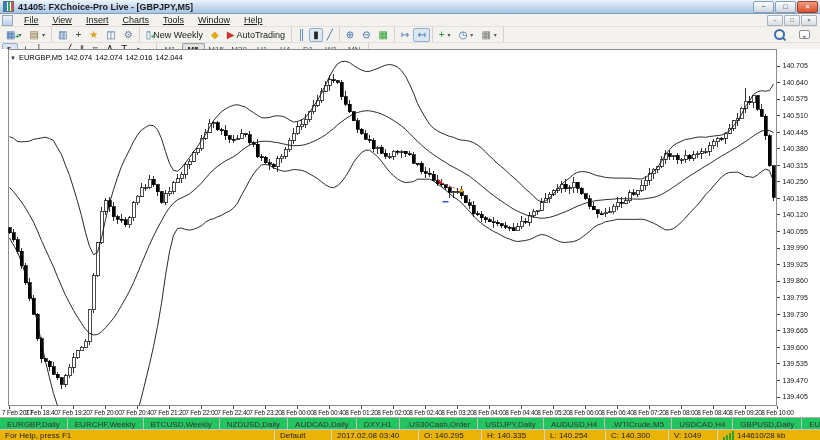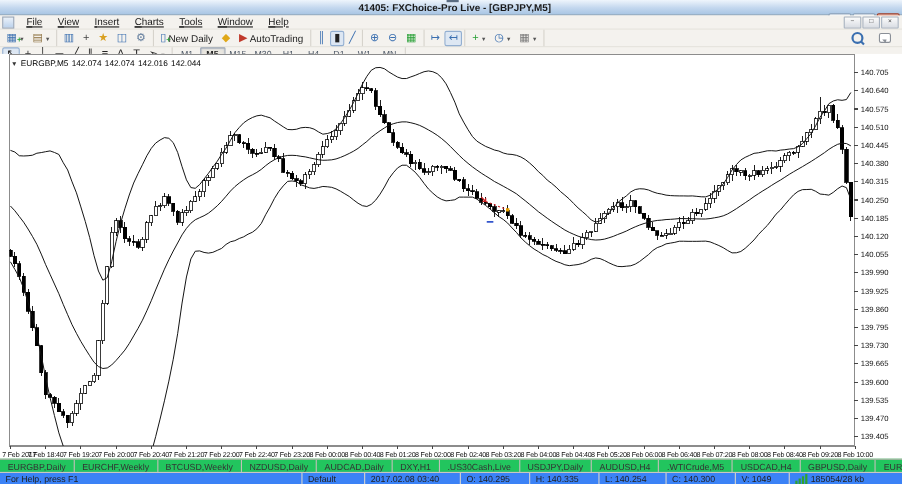--- a/index.html
+++ b/index.html
@@ -1,21 +1,21 @@
 <!DOCTYPE html>
 <html><head>
 <meta charset="utf-8">
 <style>
   html,body{margin:0;padding:0;background:#9a9a9a;}
   #app{position:relative;width:820px;height:440px;background:#ece9e3;overflow:hidden;
        font-family:"Liberation Sans",sans-serif;font-size:9px;color:#1a1a1a;user-select:none;}
   
   .titlebar{position:absolute;top:0;left:0;right:0;height:13px;
     background:linear-gradient(#eef5fc,#c3d7ee 55%,#a9c6e4);
-    border-bottom:1px solid #7f9db9;display:flex;align-items:center;padding-left:3px;flex-direction:column;}
+    border-bottom:1px solid #7f9db9;display:flex;align-items:center;padding-left:3px;}
   .app-icon{width:9px;height:9px;border:1px solid #5a6c82;background:
     linear-gradient(90deg,#2e86c1 0 30%,#ffffff 30% 45%,#27ae60 45% 70%,#ffffff 70% 80%,#e74c3c 80% 100%);}
   .title-text{font-weight:bold;font-size:9px;margin-left:4px;white-space:nowrap;}
   .win-buttons{margin-left:auto;display:flex;gap:1px;padding-right:2px;}
   .win-btn{width:19px;height:10px;font-size:7px;line-height:9px;text-align:center;
     background:linear-gradient(#fdfdfd,#cdd7e4);border:1px solid #8aa0b8;border-radius:2px;color:#333;}
   .win-btn.close{background:linear-gradient(#f09a7f,#d9532f);border-color:#a03a22;color:#fff;font-weight:bold;}
   
   .menubar{position:absolute;top:14px;left:0;right:0;height:12px;background:#f4f2ee;
     border-bottom:1px solid #e3e0da;display:flex;align-items:center;}
@@ -52,21 +52,21 @@
   
   .chart-area{position:absolute;top:49px;left:0;width:820px;height:368px;background:#ffffff;}
   .ohlc-label{position:absolute;left:10px;top:4px;font-size:7.5px;color:#000;letter-spacing:0;white-space:nowrap;}
   .ohlc-label .tri{font-size:6px;color:#333;margin-right:3px;}
   .ohlc-label span{margin-right:3px;}
   
   .tabbar{position:absolute;top:417px;left:0;right:0;height:12px;background:#22c55e;
     border-top:1px solid #b5b2ab;display:flex;align-items:stretch;font-size:8px;}
   .tab{display:flex;align-items:center;padding:0 7px;border-right:1px solid #c2bfb8;color:#333;white-space:nowrap;}
   
-  .statusbar{position:absolute;top:429px;left:0;right:0;height:11px;background:#3b82f6;
+  .statusbar{position:absolute;top:429px;left:0;right:0;height:11px;background:#eab308;
     border-top:1px solid #c9c6c0;display:flex;align-items:center;font-size:8px;color:#222;}
   .seg{height:100%;display:flex;align-items:center;padding:0 5px;border-right:1px solid #d6d3cc;white-space:nowrap;}
   .seg.grow{flex:1;border-right:1px solid #d6d3cc;}
   .seg.last{border-right:none;margin-left:auto;}
   .netbars{display:inline-flex;align-items:flex-end;gap:1px;margin-right:3px;}
   .netbars i{display:block;width:2px;background:#2fa32f;}
   svg text{font-family:"Liberation Sans",sans-serif;}
 </style>
 </head>
 <body>
@@ -117,21 +117,21 @@
         <div class="tb-btn">
           <span class="icon" style="color: rgb(58, 111, 176);">◫</span>
         </div>
         <div class="tb-btn">
           <span class="icon" style="color: rgb(103, 128, 159);">⚙</span>
         </div>
       </div>
       <div class="tb-group">
         <div class="tb-btn">
           <span class="icon" style="color: rgb(58, 111, 176);">▯<span class="badge">+</span></span>
-          <span class="tb-label">New Daily</span>
+          <span class="tb-label">New Weekly</span>
         </div>
         <div class="tb-btn">
           <span class="icon" style="color: rgb(224, 168, 24);">◆</span>
         </div>
         <div class="tb-btn">
           <span class="icon" style="color: rgb(192, 57, 43);">▶</span>
           <span class="tb-label">AutoTrading</span>
         </div>
       </div>
       <div class="tb-group">
@@ -739,21 +739,21 @@
     </div>
   </div>
 
   <div class="tabbar" id="tabbar">
       <span class="tab">EURGBP,Daily</span>
       <span class="tab">EURCHF,Weekly</span>
       <span class="tab">BTCUSD,Weekly</span>
       <span class="tab">NZDUSD,Daily</span>
       <span class="tab">AUDCAD,Daily</span>
       <span class="tab">DXY,H1</span>
-      <span class="tab">.US30Cash,Live</span>
+      <span class="tab">.US30Cash,Order</span>
       <span class="tab">USDJPY,Daily</span>
       <span class="tab">AUDUSD,H4</span>
       <span class="tab">.WTICrude,M5</span>
       <span class="tab">USDCAD,H4</span>
       <span class="tab">GBPUSD,Daily</span>
       <span class="tab">EURCAD,Weekly</span>
     </div>
 
   <div class="statusbar">
     <span class="seg grow">For Help, press F1</span>
@@ -764,17 +764,17 @@
     <span class="seg" style="width:50px">L: 140.254</span>
     <span class="seg" style="width:52px">C: 140.300</span>
     <span class="seg" style="width:38px">V: 1049</span>
     <span class="seg last" style="width:92px">
       <span class="netbars">
           <i style="height:3px"></i>
           <i style="height:5px"></i>
           <i style="height:7px"></i>
           <i style="height:9px"></i>
         </span>
-      <span>185054/28 kb</span>
+      <span>144610/28 kb</span>
     </span>
   </div>
 
 </div>
 
 </body></html>

